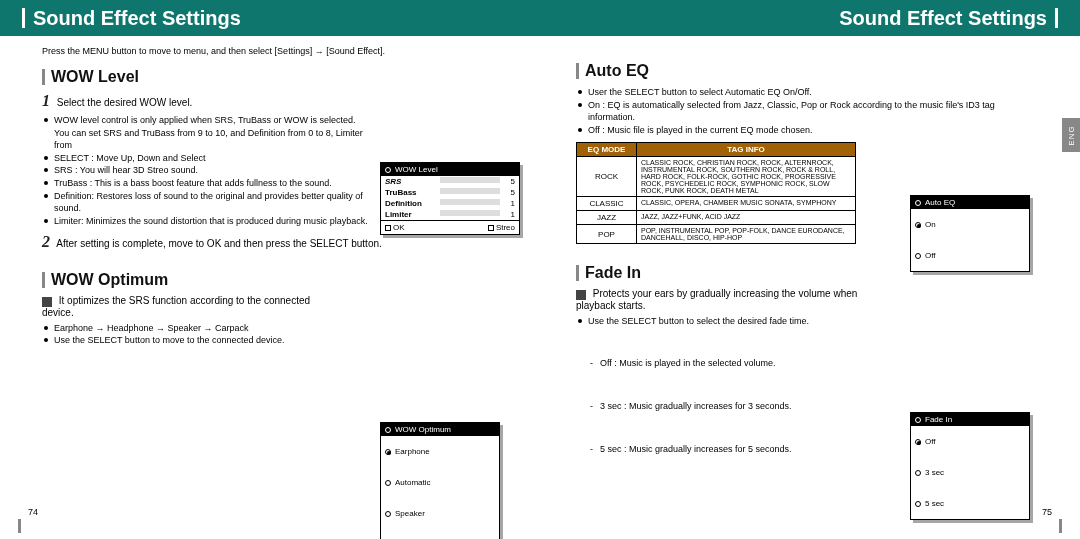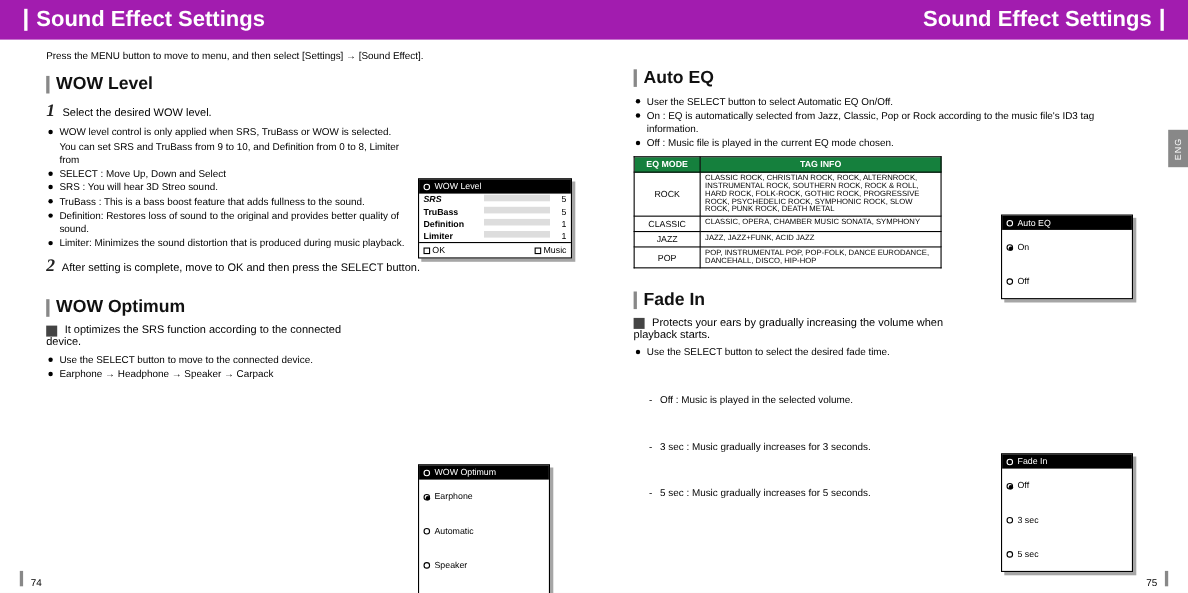--- a/index.html
+++ b/index.html
@@ -20,35 +20,35 @@
     display: flex;
   }
   .page {
     width: 540px;
     height: 539px;
     position: relative;
     padding: 0;
   }
   .titlebar {
     height: 36px;
-    background: #a21caf;
+    background: #0f766e;
     display: flex;
     align-items: center;
     padding: 12px 14px;
   }
   .titlebar.left { justify-content: flex-start; }
   .titlebar.right { justify-content: flex-end; }
   .titlebar .bar {
     width: 3px; height: 20px; background: #fff; margin: 0 8px;
   }
   .titlebar .t {
     color: #fff; font-size: 20px; font-weight: bold;
   }
   .pgnum {
-    position: absolute; bottom: 4px; font-size: 9px;
+    position: absolute; bottom: 22px; font-size: 9px;
   }
   .pgnum.left { left: 28px; }
   .pgnum.right { right: 28px; }
   .pgmark {
     position: absolute; bottom: 6px; width: 3px; height: 14px; background: #888;
   }
   .pgmark.left { left: 18px; }
   .pgmark.right { right: 18px; }
   .thumbtab {
     position: absolute; right: 0; top: 118px; width: 18px; height: 34px;
@@ -127,21 +127,21 @@
     content: ""; position: absolute; left: 1px; top: 1px; width: 4px; height: 4px;
     background: #000; border-radius: 50%;
   }
 
   
   .eqtable {
     border: 1px solid #000; border-collapse: collapse; width: 280px; margin-top: 6px;
     font-size: 7px;
   }
   .eqtable th, .eqtable td { border: 1px solid #000; padding: 2px 4px; vertical-align: top; }
-  .eqtable th { background: #15803d; color: #fff; font-weight: bold; font-size: 8px; }
+  .eqtable th { background: #a16207; color: #fff; font-weight: bold; font-size: 8px; }
   .eqtable .mode { width: 60px; font-size: 8px; text-align: center; vertical-align: middle; }
 
   .bigdash {
     display: inline-block; width: 10px; height: 10px; background: #444;
     vertical-align: middle; margin-right: 4px;
   }
 </style>
 </head>
 <body>
 
@@ -183,22 +183,22 @@
       <div class="sec-h" style="margin-top:20px;">
         <span class="m"></span>
         <span class="tx">WOW Optimum</span>
       </div>
 
       <div style="font-size:10px; margin:4px 0; max-width:300px;">
         <span class="bigdash"></span>
         <span>It optimizes the SRS function according to the connected device.</span>
       </div>
       <ul class="bullets" style="max-width:300px;">
+        <li>Earphone → Headphone → Speaker → Carpack</li>
         <li>Use the SELECT button to move to the connected device.</li>
-        <li>Earphone → Headphone → Speaker → Carpack</li>
       </ul>
     </div>
 
     <div class="panel" style="left:380px; top:162px; width:140px;">
       <div class="hdr">
         <span class="dot"></span>
         <span>WOW Level</span>
       </div>
       <div id="wowrows">
           <div class="row">
@@ -217,21 +217,21 @@
             <span>1</span>
           </div>
           <div class="row">
             <span style="width:44px;font-weight:bold;">Limiter</span>
             <span class="prog"><span class="fill" style="width:12%"></span></span>
             <span>1</span>
           </div>
         </div>
       <div class="foot">
         <span><span class="sq"></span><span>OK</span></span>
-        <span><span class="sq"></span><span>Music</span></span>
+        <span><span class="sq"></span><span>Streo</span></span>
       </div>
     </div>
 
     <div class="panel" style="left:380px; top:422px; width:120px;">
       <div class="hdr">
         <span class="dot"></span>
         <span>WOW Optimum</span>
       </div>
       <div id="optrows">
           <div class="radio">

